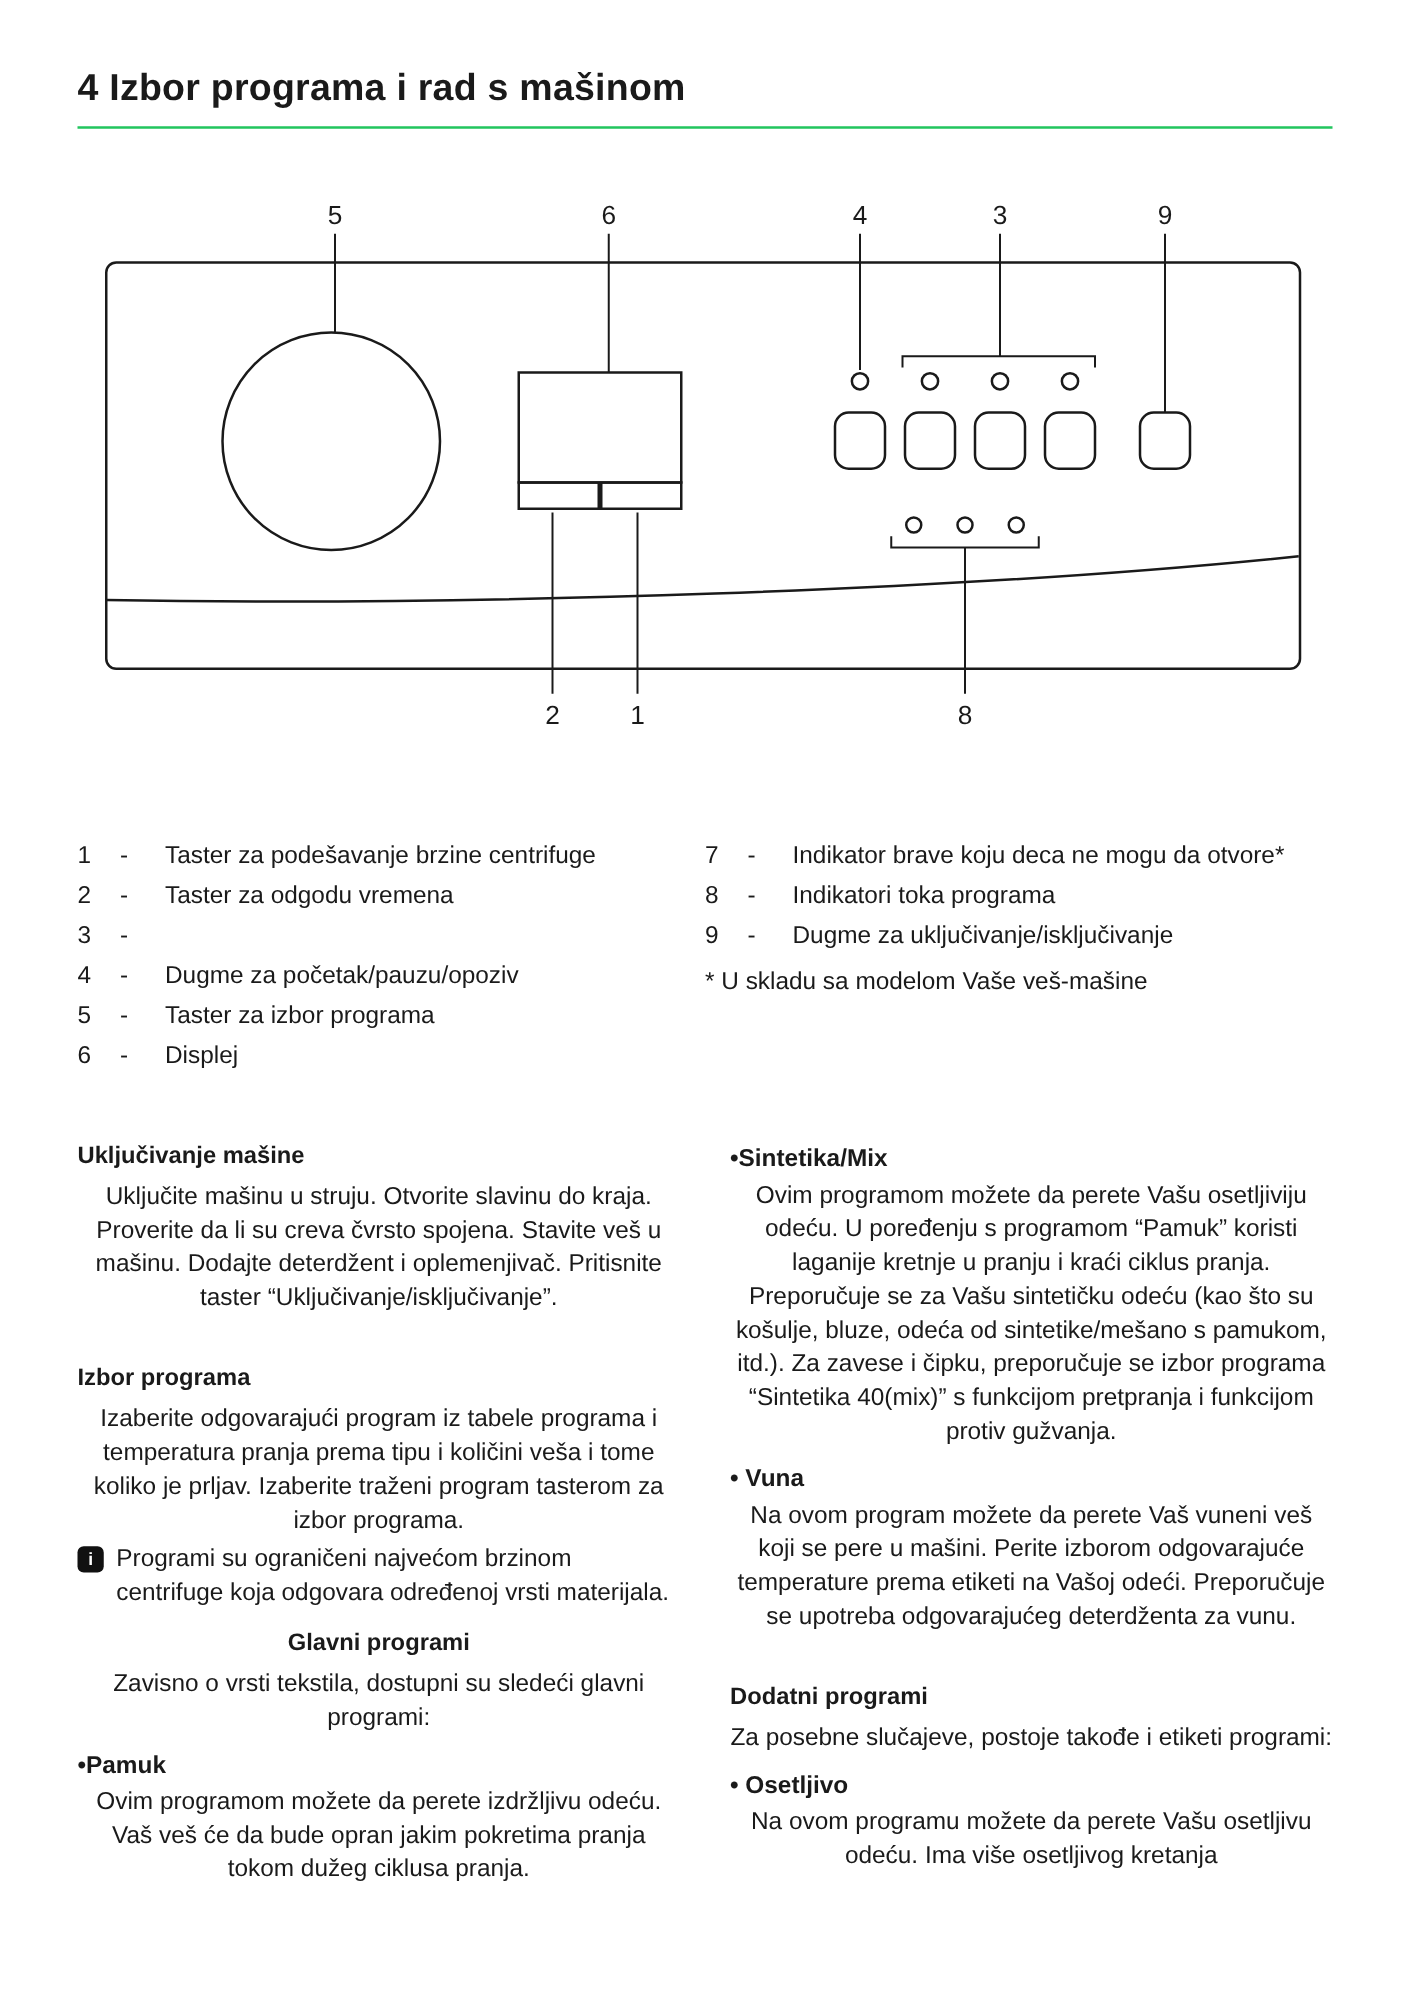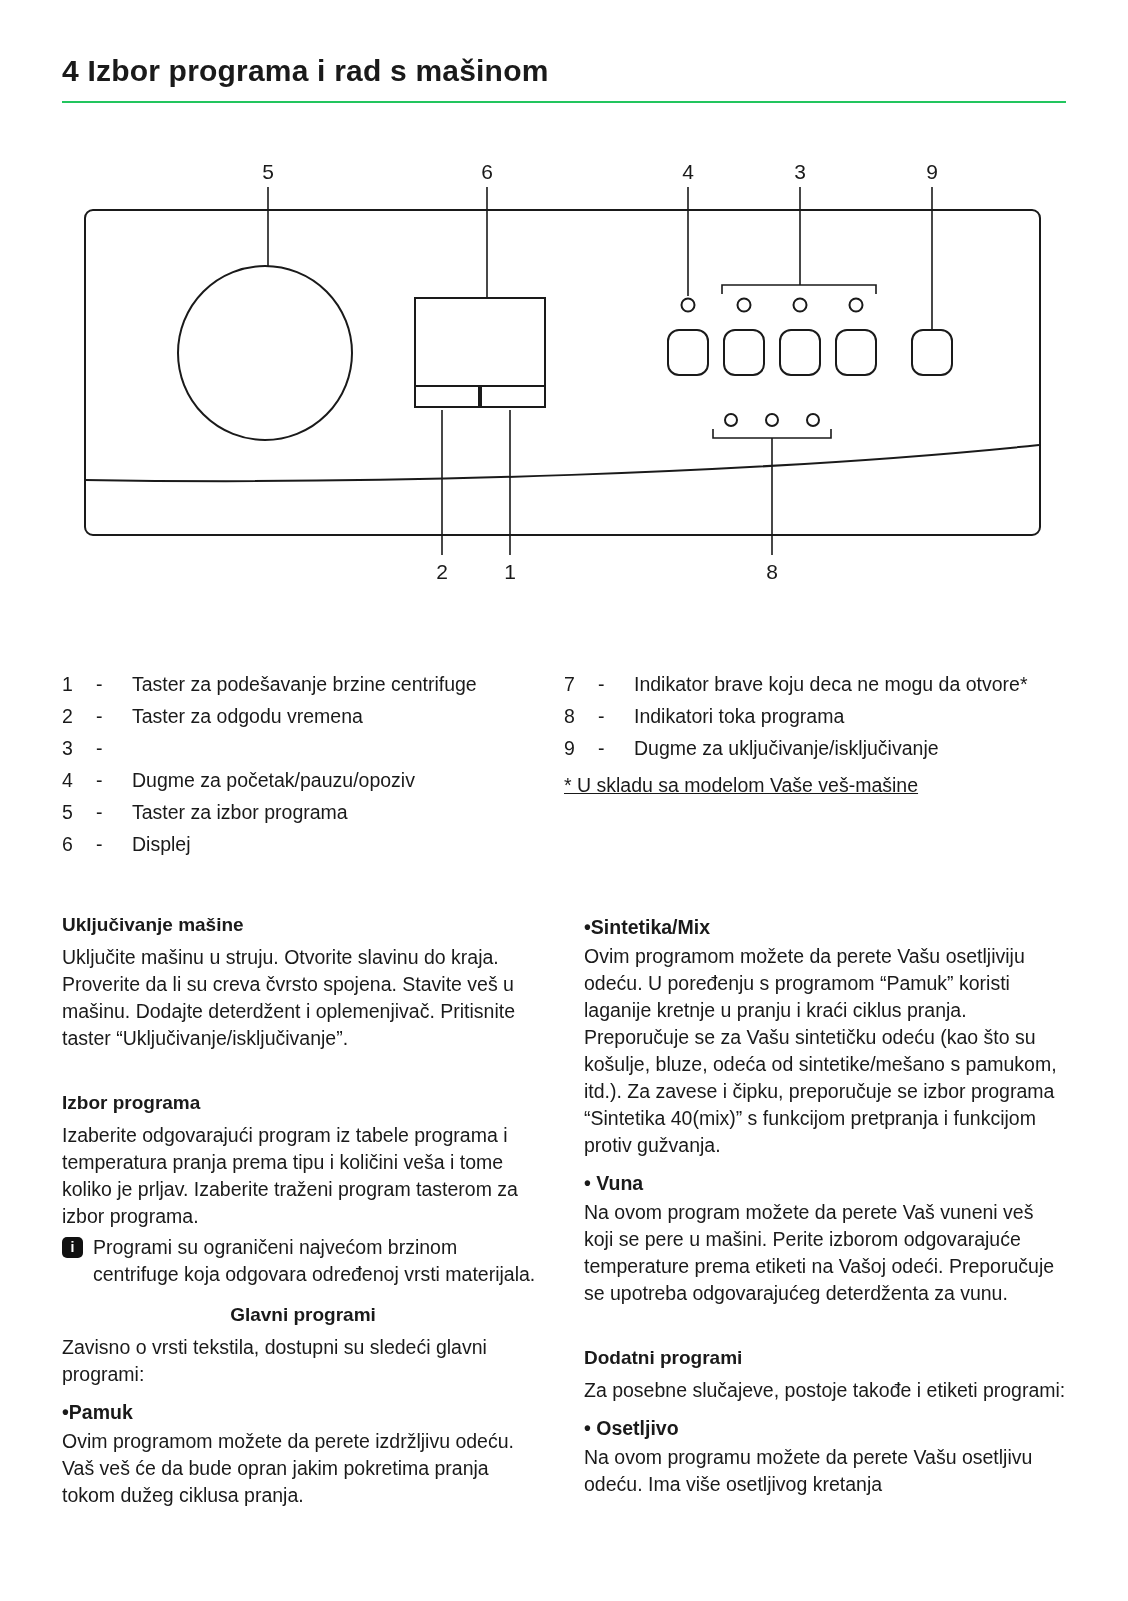--- a/index.html
+++ b/index.html
@@ -42,40 +42,40 @@
     display: flex;
     margin-top: 56px;
     font-size: 19.5px;
     line-height: 1.38;
   }
   .legend-col { width: 50%; }
   .legend-row { display: flex; margin-bottom: 5px; }
   .legend-num { width: 34px; flex-shrink: 0; }
   .legend-sep { width: 36px; flex-shrink: 0; }
   .legend-text { flex: 1; padding-right: 14px; }
-  .legend-footnote { margin-top: 10px; text-decoration: underline; }
+  .legend-footnote { margin-top: 10px; }
 
   
   .columns {
     display: flex;
     gap: 40px;
     margin-top: 52px;
     font-size: 19.5px;
     line-height: 27px;
   }
   .col { flex: 1; min-width: 0; }
   .sec-heading {
     font-size: 19px;
     font-weight: bold;
     line-height: 1.2;
     margin-bottom: 7px;
   }
   .mt-lg { margin-top: 40px; }
   .mt-sm { margin-top: 16px; text-align: center; }
-  .para { margin-bottom: 2px; }
+  .para { margin-bottom: 2px; text-align: center; }
   .bullet-label {
     font-weight: bold;
     margin-top: 11px;
     margin-bottom: 2px;
   }
   .note {
     display: flex;
     align-items: flex-start;
     margin-top: 4px;
   }

